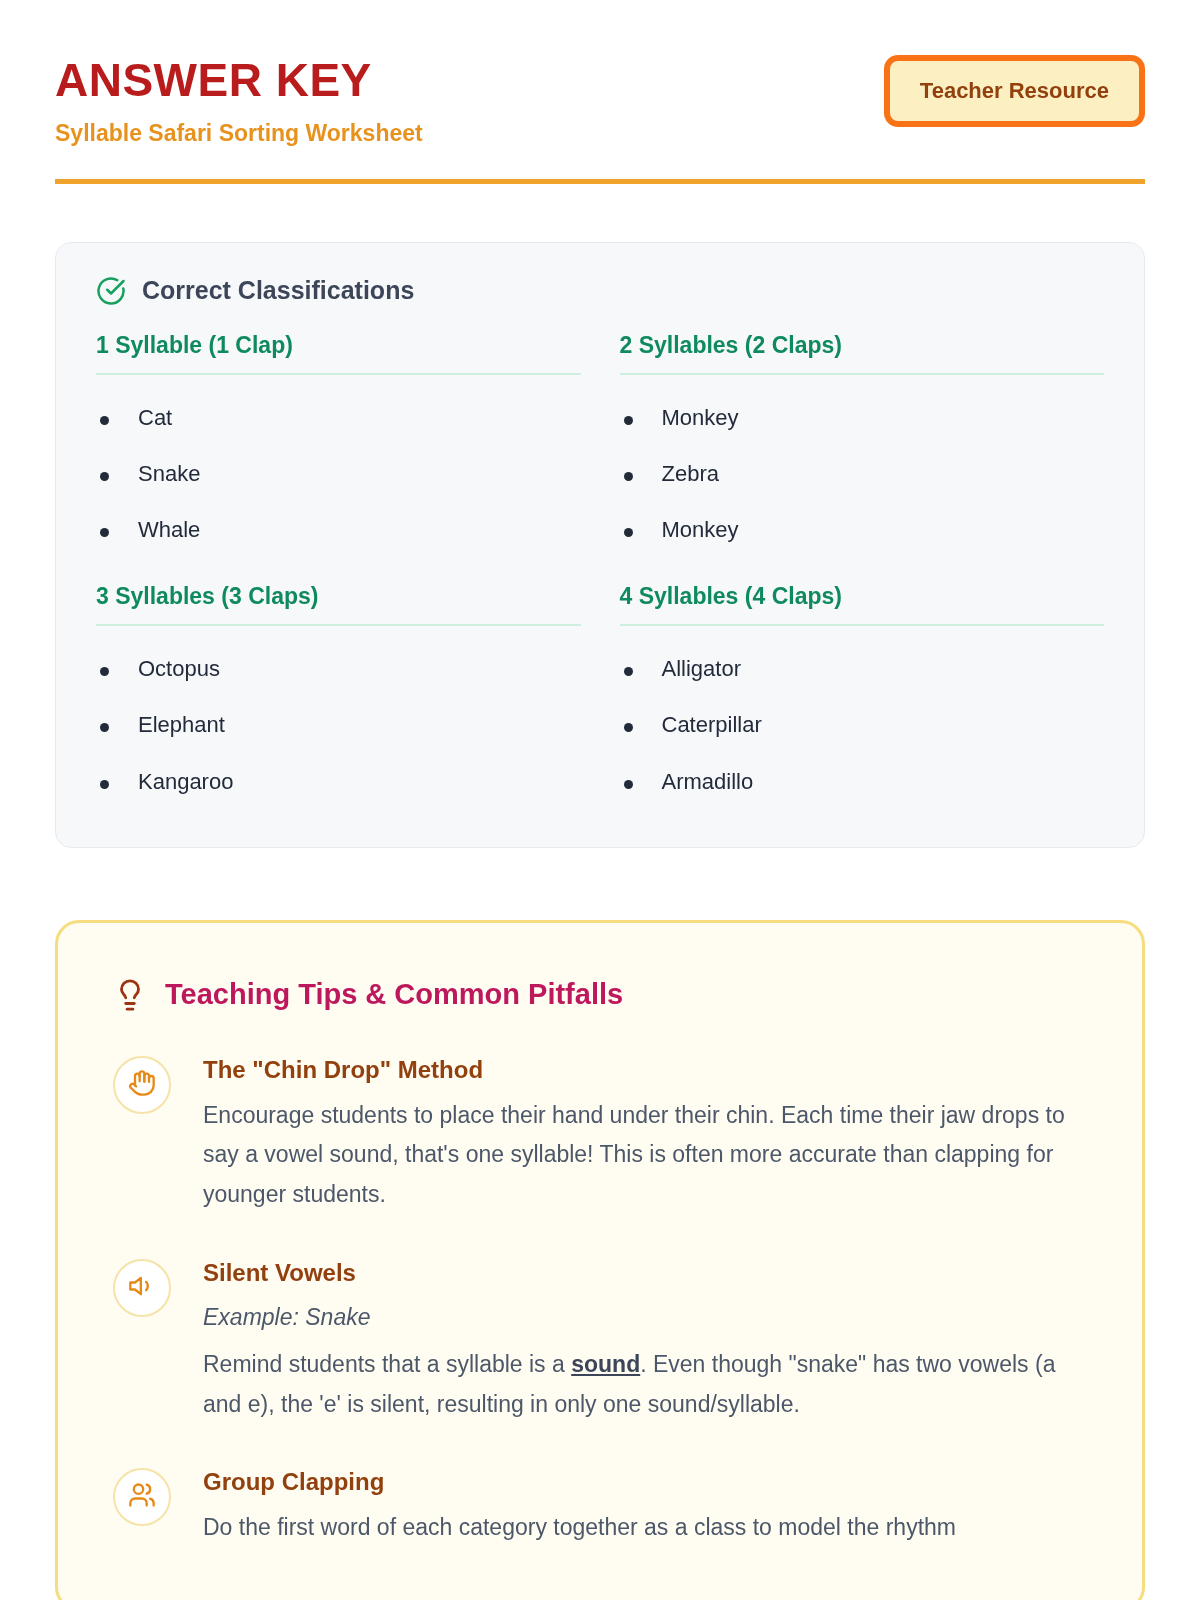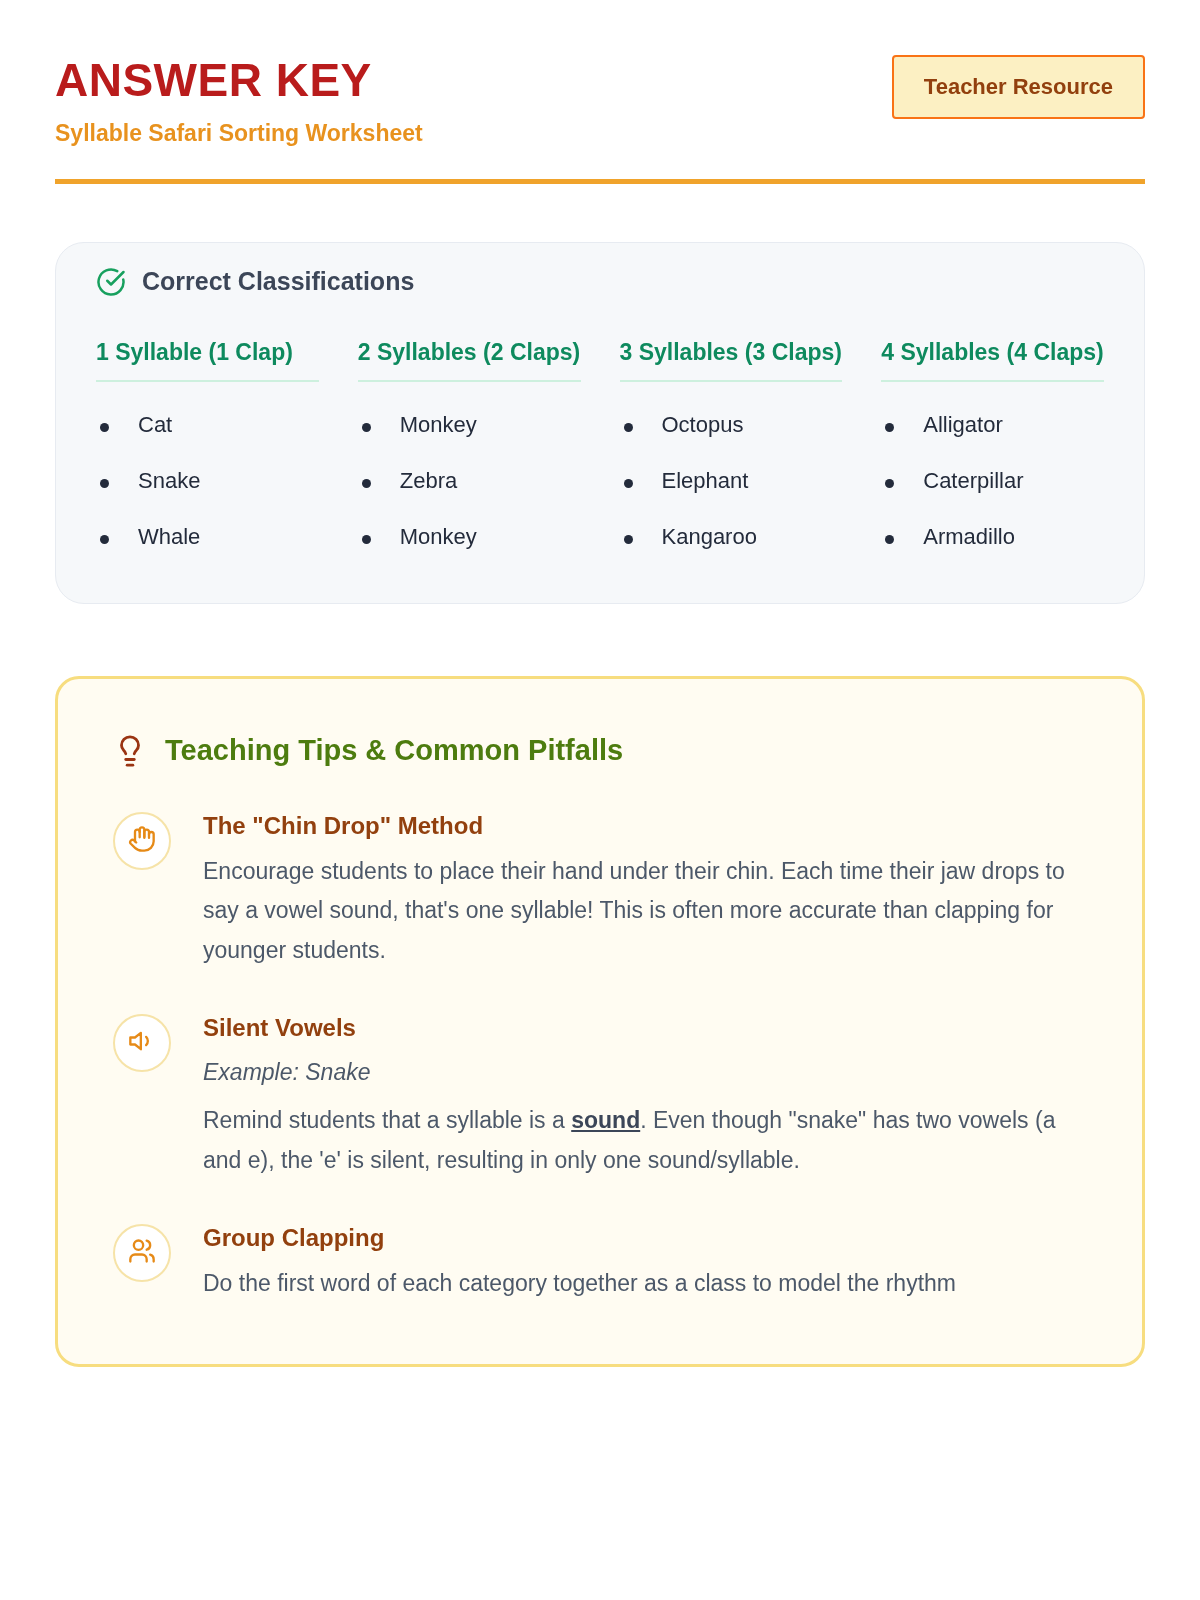--- a/index.html
+++ b/index.html
@@ -23,55 +23,55 @@
     line-height: 1.1;
   }
   .page-subtitle {
     margin-top: 14px;
     font-size: 23px;
     font-weight: 700;
     color: #e8921e;
   }
   .badge {
     background: #fcf0c3;
-    border: 2px solid #f97316;
-    border-radius: 4px;
+    border: 6px solid #f97316;
+    border-radius: 14px;
     padding: 17px 30px;
     font-size: 22px;
     font-weight: 700;
     color: #92400e;
     white-space: nowrap;
   }
   .header-rule {
     margin-top: 32px;
     height: 5px;
     background: #f0a32b;
     border: none;
   }
 
   
   .class-card {
     margin-top: 58px;
     background: #f6f8fa;
     border: 1px solid #e7ebf1;
-    border-radius: 29px;
-    padding: 24px 40px 52px 40px;
+    border-radius: 16px;
+    padding: 33px 40px 52px 40px;
   }
   .card-title-row { display: flex; align-items: center; gap: 16px; }
   .card-title {
     font-size: 25px;
     font-weight: 700;
     color: #3c4658;
   }
   .check-icon svg { display: block; }
 
   .class-grid {
-    margin-top: 42px;
+    margin-top: 26px;
     display: grid;
-    grid-template-columns: 1fr 1fr 1fr 1fr;
+    grid-template-columns: 1fr 1fr;
     column-gap: 80px;
     row-gap: 58px;
     gap: 39px;
   }
   .group-heading {
     font-size: 23px;
     font-weight: 700;
     color: #0e8a5e;
     padding-bottom: 14px;
     border-bottom: 2px solid #cdf0de;
@@ -101,21 +101,21 @@
     margin-top: 72px;
     background: #fffcf2;
     border: 3px solid #f7dd7f;
     border-radius: 24px;
     padding: 55px 50px 60px 55px;
   }
   .tips-title-row { display: flex; align-items: center; gap: 18px; }
   .tips-title {
     font-size: 29px;
     font-weight: 700;
-    color: #4d7c0f;
+    color: #be185d;
   }
   .bulb-icon svg { display: block; }
 
   .tip-item { display: flex; gap: 32px; margin-top: 44px; align-items: flex-start; }
   .tip-icon-circle {
     flex: 0 0 auto;
     width: 58px;
     height: 58px;
     border-radius: 50%;
     background: #ffffff;

